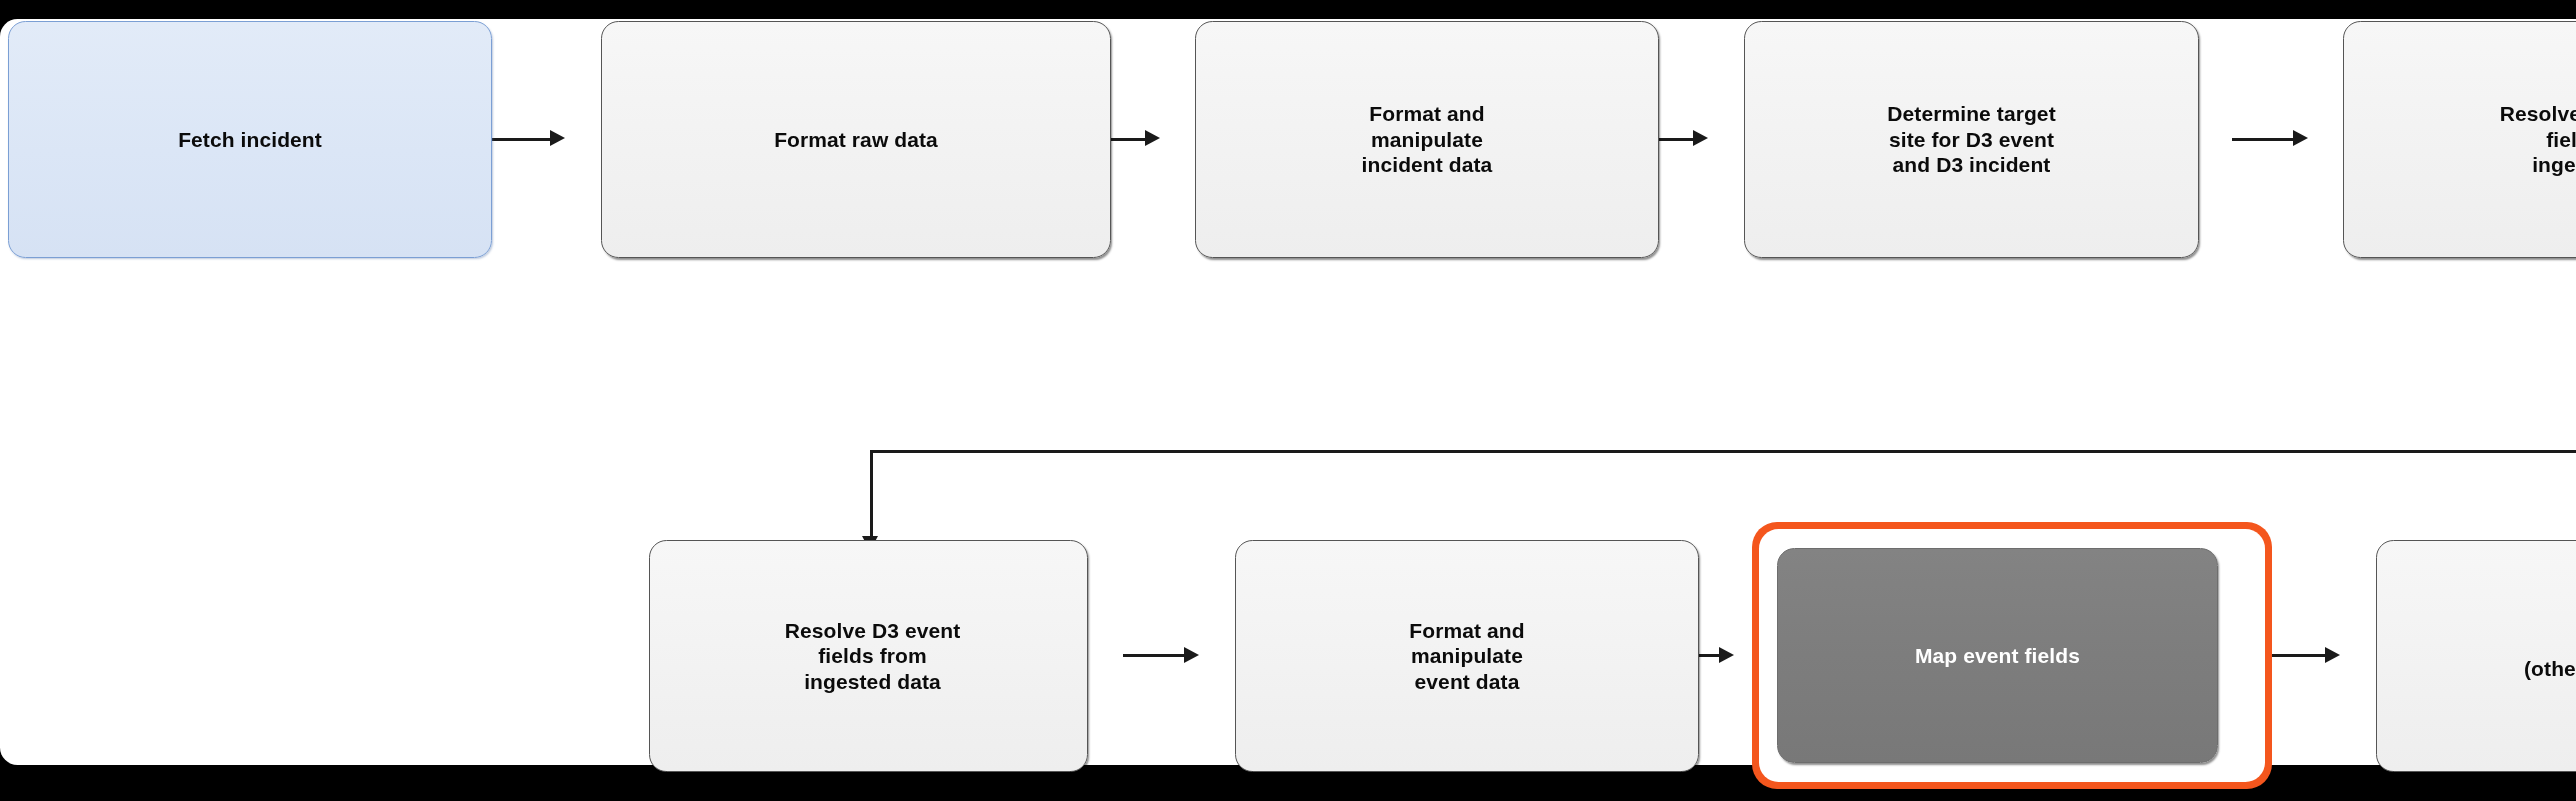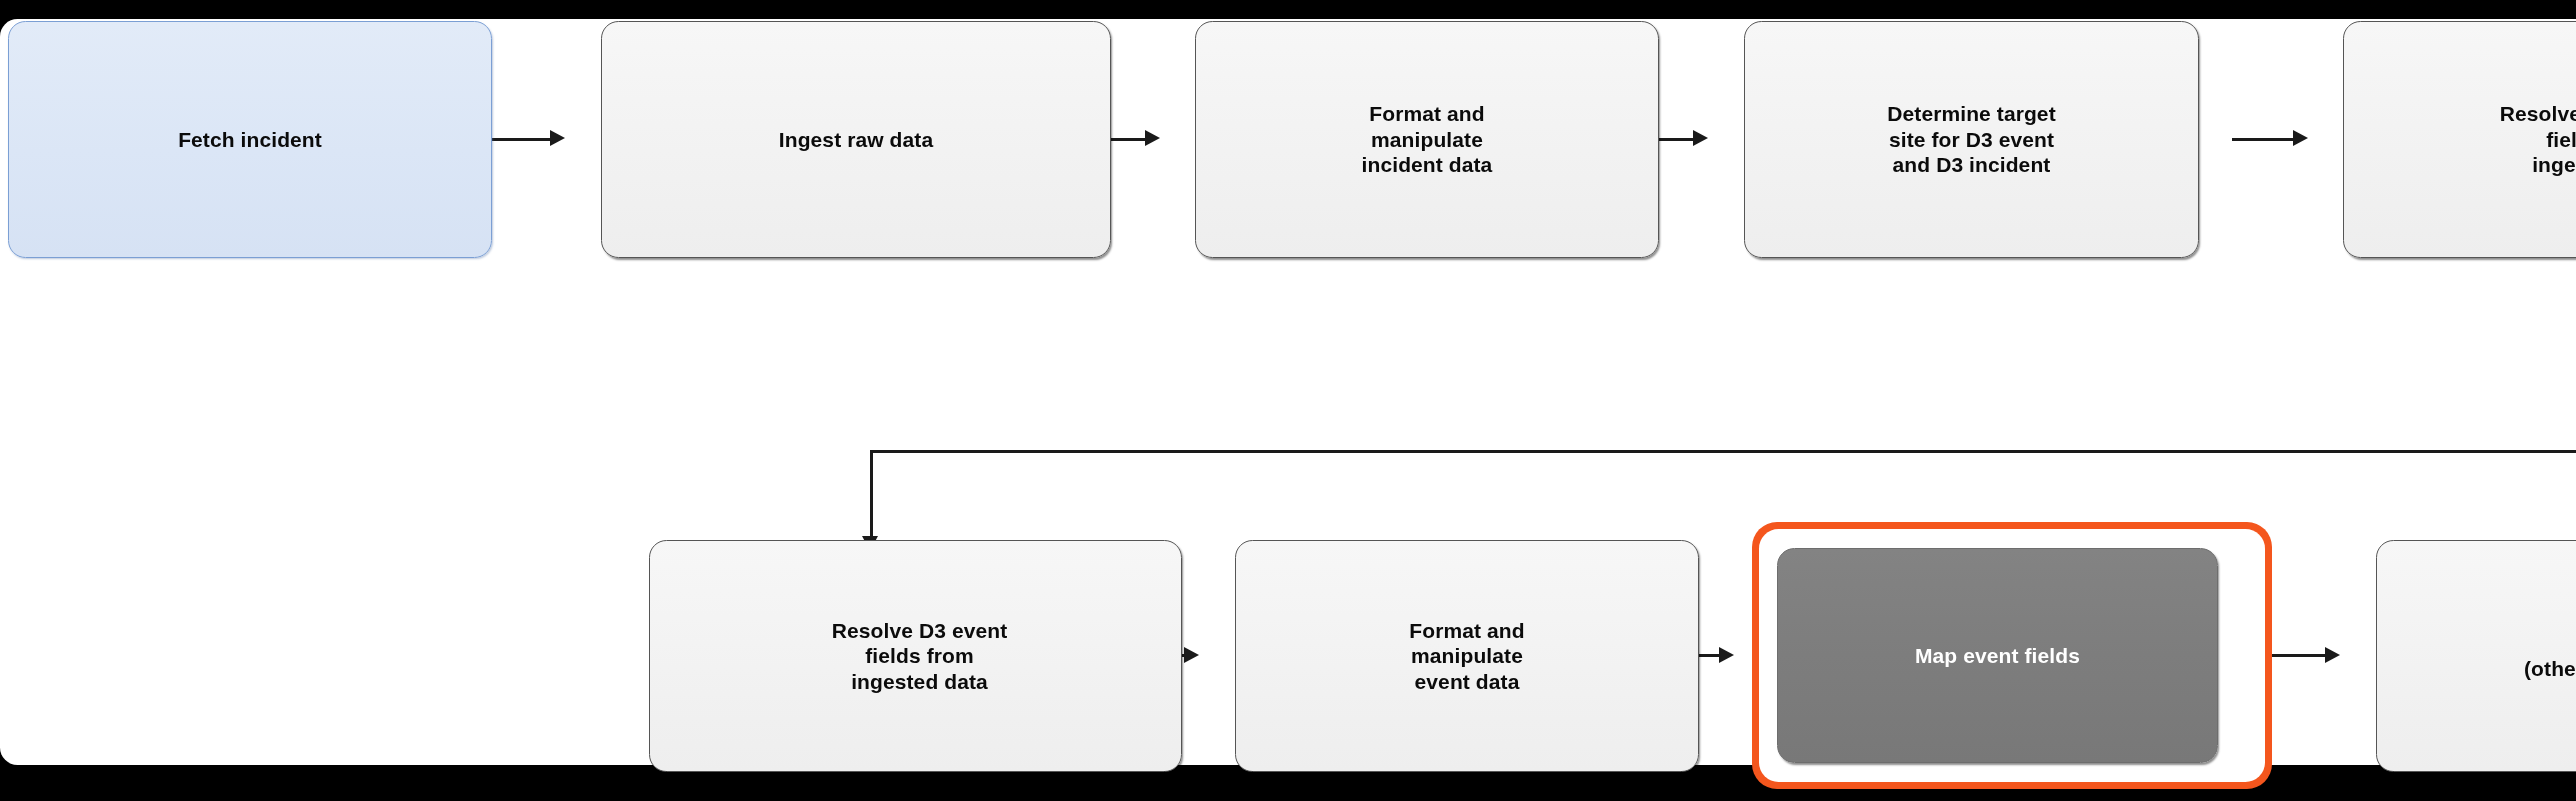--- a/index.html
+++ b/index.html
@@ -125,21 +125,21 @@
   <div id="plate"></div>
 
   <div class="node blue" style="left:8px; top:20.6px; width:484px; height:237px;">
     <span class="lbl">Fetch incident</span>
   </div>
 
   <div class="conn h" style="left:489px; top:138px; width:62px;"></div>
   <div class="arrow-r" style="left:550px; top:130px;"></div>
 
   <div class="node plain" style="left:573px; top:20.6px; width:510px; height:237px;">
-    <span class="lbl">Ingest raw data</span>
+    <span class="lbl">Format raw data</span>
   </div>
 
   <div class="conn h" style="left:1084px; top:138px; width:62px;"></div>
   <div class="arrow-r" style="left:1145px; top:130px;"></div>
 
   <div class="node plain" style="left:1167px; top:20.6px; width:464px; height:237px;">
     <span class="lbl">Format and
 manipulate
 incident data</span>
   </div>
@@ -159,21 +159,21 @@
   <div class="node plain" style="left:2315px; top:20.6px; width:515px; height:237px;">
     <span class="lbl">Resolve D3 incident
 fields from
 ingested data</span>
   </div>
 
   <div class="conn h" style="left:870px; top:450px; width:2743px;"></div>
   <div class="conn v" style="left:870px; top:450px; height:90px;"></div>
   <div class="arrow-d" style="left:862px; top:536px;"></div>
 
-  <div class="node plain" style="left:621px; top:540px; width:533px; height:232px;padding-left:8px;">
+  <div class="node plain" style="left:621px; top:540px; width:439px; height:232px;padding-left:8px;">
     <span class="lbl">Resolve D3 event
 fields from
 ingested data</span>
   </div>
 
   <div class="conn h" style="left:1123px; top:654px; width:62px;"></div>
   <div class="arrow-r" style="left:1184px; top:647px;"></div>
 
   <div class="node plain" style="left:1207px; top:540px; width:464px; height:232px;">
     <span class="lbl">Format and

